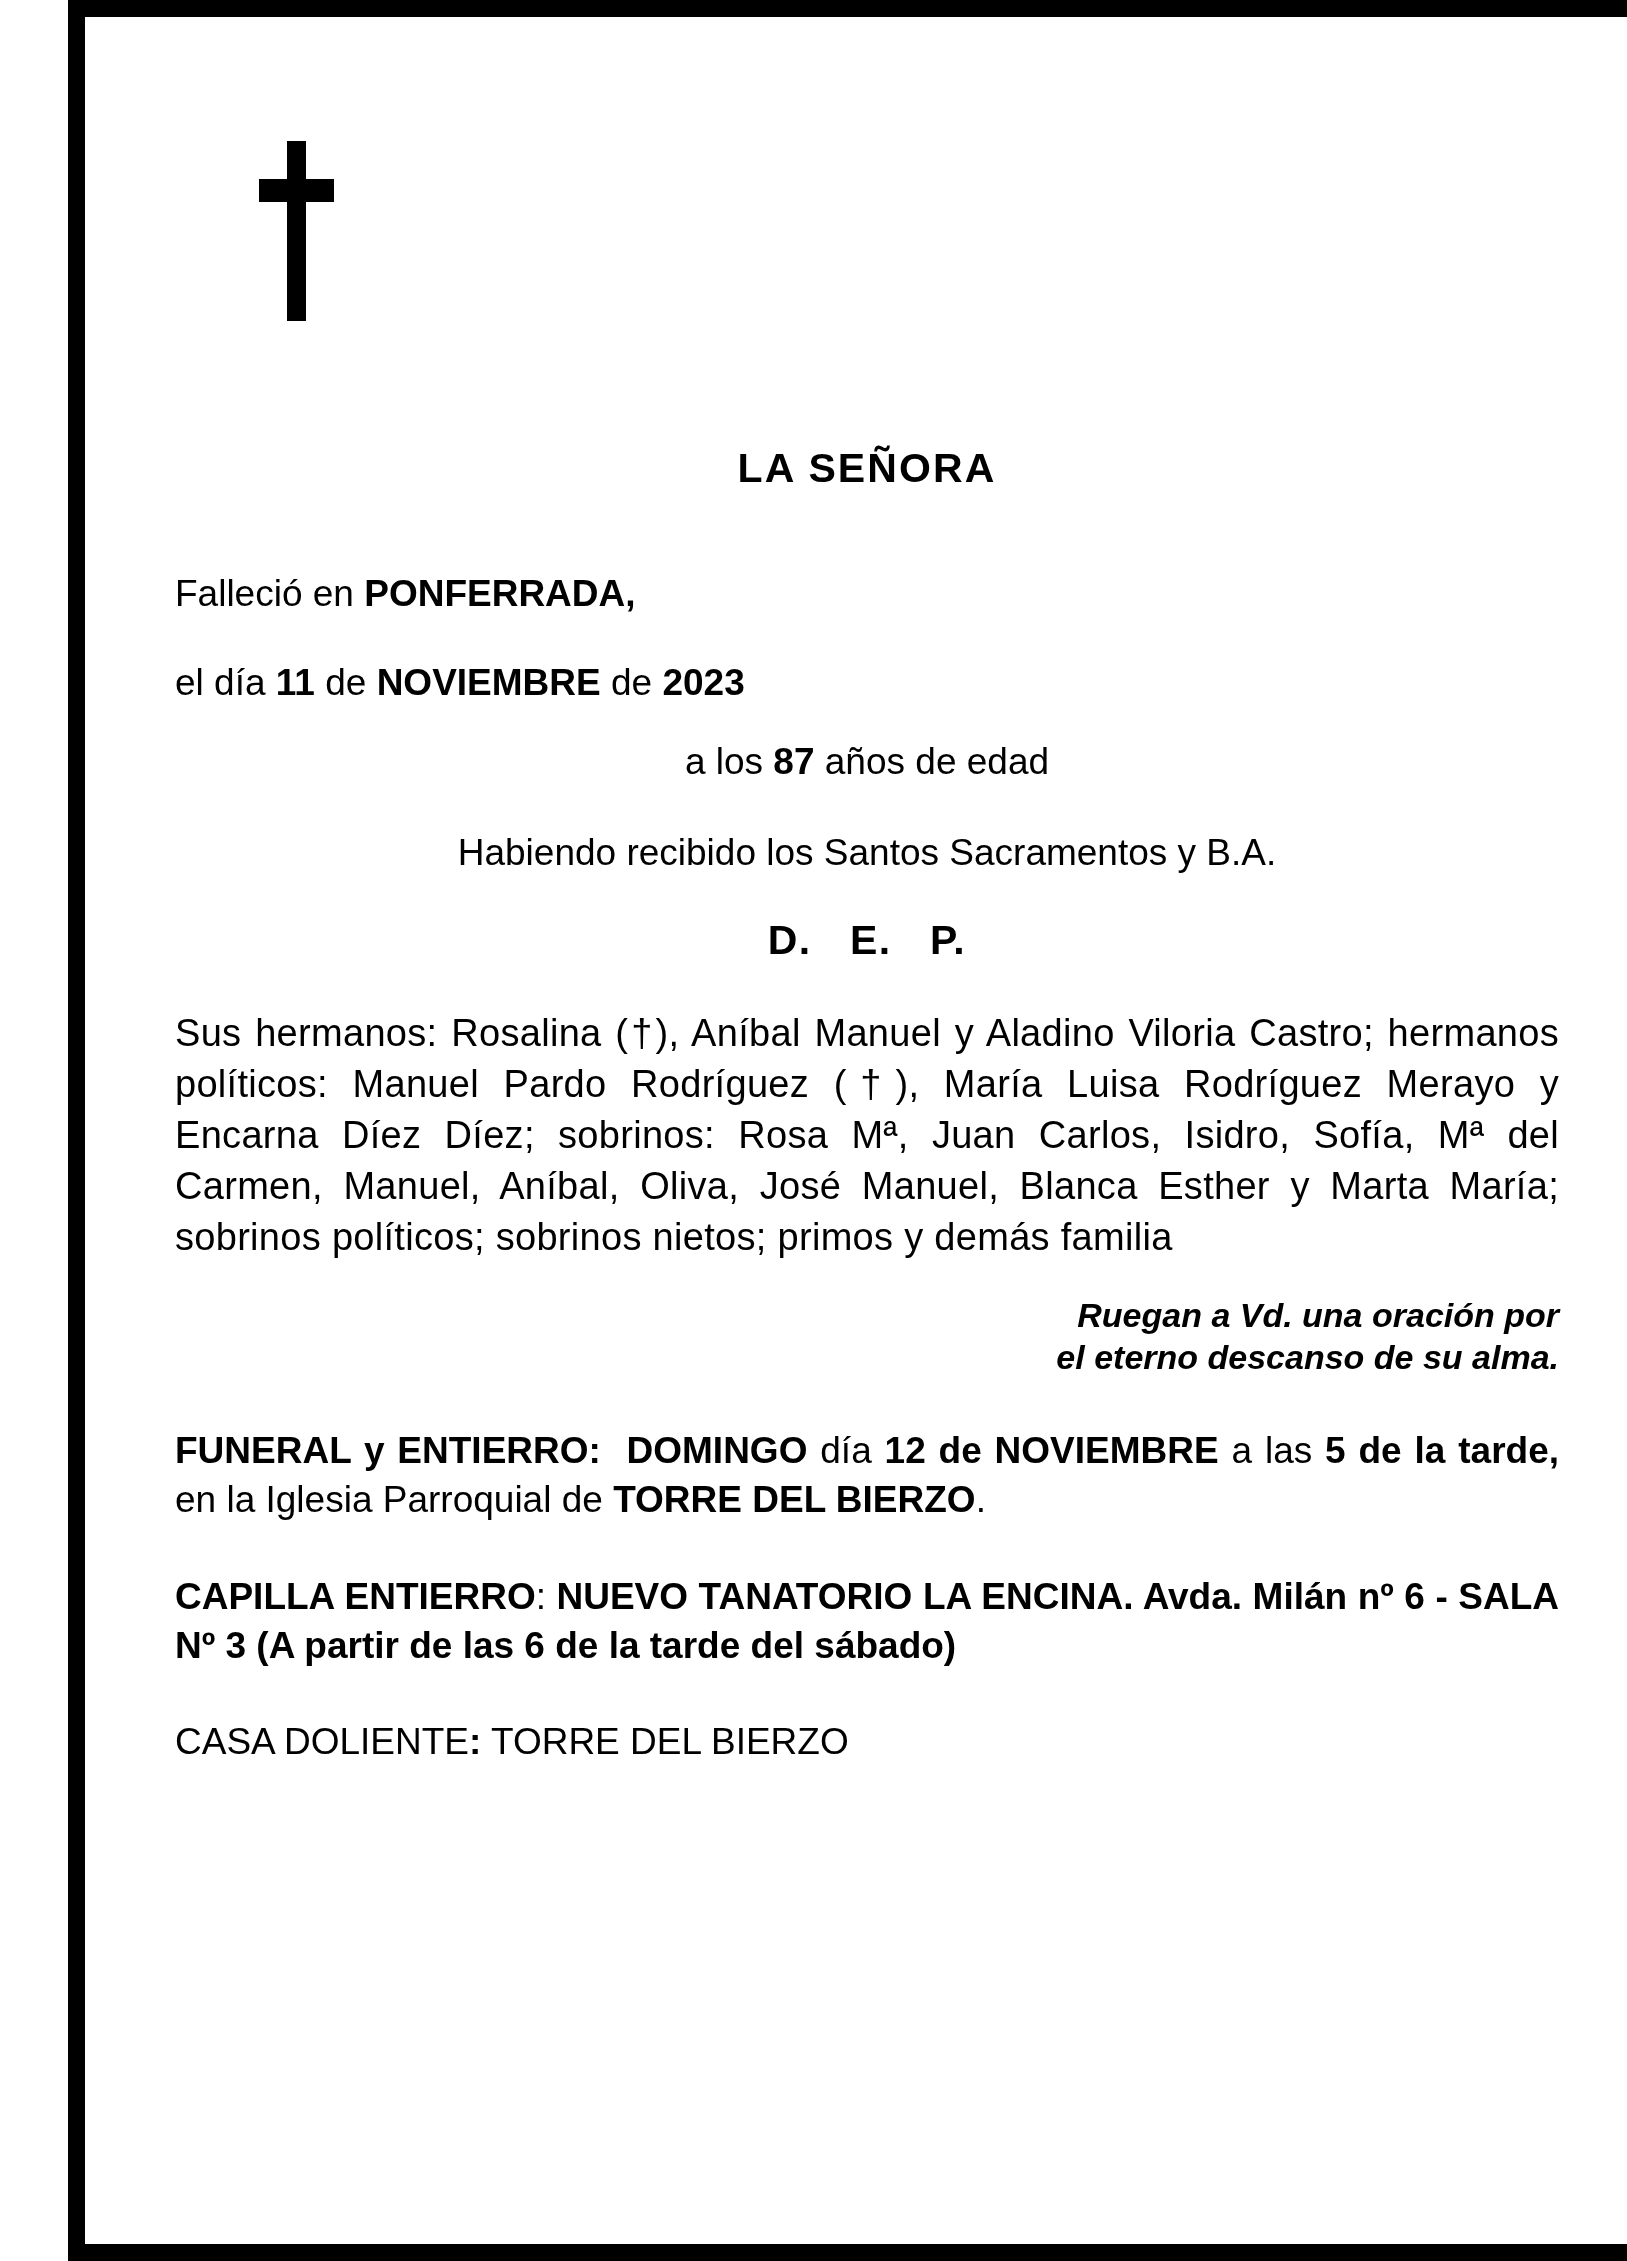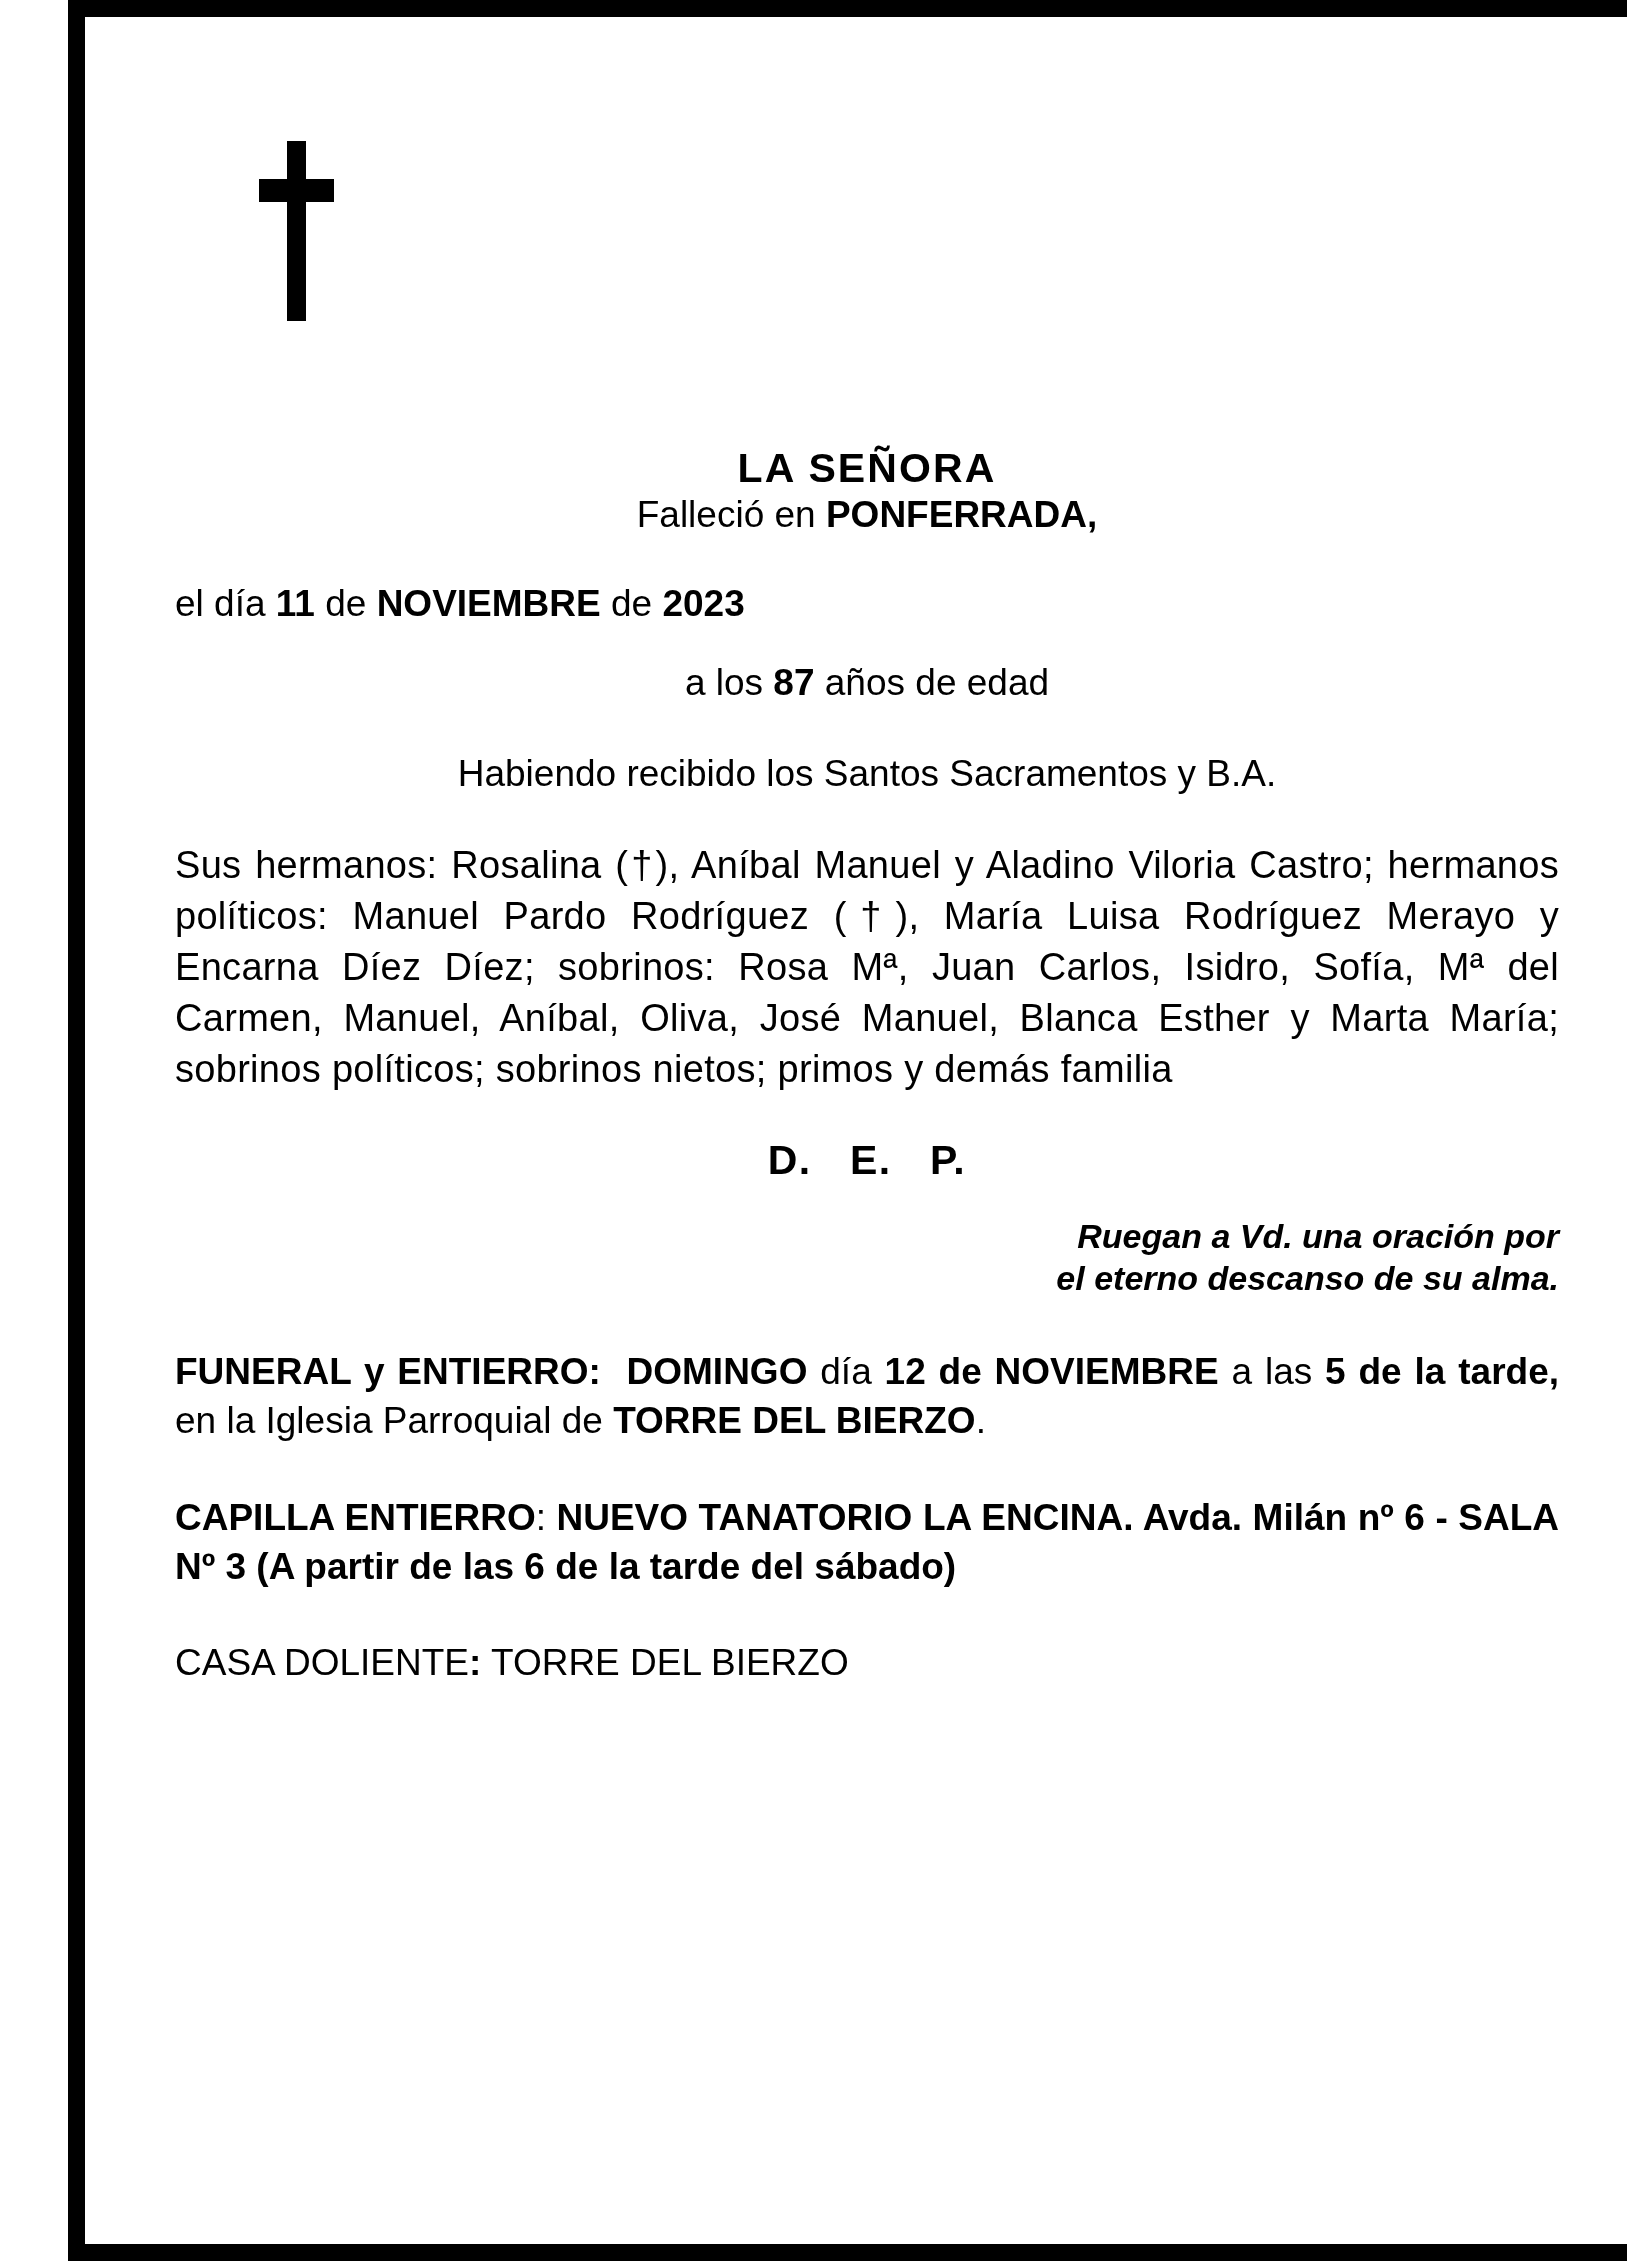--- a/index.html
+++ b/index.html
@@ -39,21 +39,21 @@
     text-align:center;
     font-size:41px; line-height:48px;
     font-weight:bold; letter-spacing:2.1px;
   }
   .name {
     margin-top:38px;
     text-align:center;
     font-size:79px; line-height:103px;
     font-weight:bold; letter-spacing:0.7px;
   }
-  .death1 { text-align:center; font-size:37px; line-height:45px; }
+  .death1 { margin-top:79px; font-size:37px; line-height:45px; }
   .death2 { margin-top:44px;  font-size:37px; line-height:45px; }
   .death3 { margin-top:34px;  text-align:center; font-size:37px; line-height:45px; }
   .sacraments { margin-top:46px; text-align:center; font-size:37px; line-height:45px; }
   .dep {
     margin-top:41px; text-align:center;
     font-size:41px; line-height:48px; font-weight:bold; letter-spacing:1.4px;
   }
   .family {
     margin-top:44px;
     text-align:justify;
@@ -86,23 +86,23 @@
 
 
       <p class="line death1"><span class="r">Falleció en </span><span class="b">PONFERRADA,</span></p>
 
       <p class="line death2"><span class="r">el día </span><span class="b">11</span><span class="r"> de </span><span class="b">NOVIEMBRE</span><span class="r"> de </span><span class="b">2023</span></p>
 
       <p class="line death3"><span class="r">a los </span><span class="b">87</span><span class="r"> años de edad</span></p>
 
       <p class="line sacraments">Habiendo recibido los Santos Sacramentos y B.A.</p>
 
+      <p class="line dep">D.   E.   P.</p>
+
       <p class="line family">Sus hermanos: Rosalina (†), Aníbal Manuel y Aladino Viloria Castro; hermanos políticos: Manuel Pardo Rodríguez (†), María Luisa Rodríguez Merayo y Encarna Díez Díez; sobrinos: Rosa Mª, Juan Carlos, Isidro, Sofía, Mª del Carmen, Manuel, Aníbal, Oliva, José Manuel, Blanca Esther y Marta María; sobrinos políticos; sobrinos nietos; primos y demás familia</p>
-
-      <p class="line dep">D.   E.   P.</p>
 
       <div class="petition">
         <div class="line">Ruegan a Vd. una oración por</div>
         <div class="line">el eterno descanso de su alma.</div>
       </div>
 
       <p class="line funeral"><span class="b">FUNERAL y ENTIERRO:  DOMINGO</span><span class="r"> día </span><span class="b">12 de NOVIEMBRE</span><span class="r"> a las </span><span class="b">5 de la tarde,</span><span class="r"> en la Iglesia Parroquial de </span><span class="b">TORRE DEL BIERZO</span><span class="r">.</span></p>
 
       <p class="line chapel"><span class="b">CAPILLA ENTIERRO</span><span class="r">:</span><span class="b"> NUEVO TANATORIO LA ENCINA. Avda. Milán nº 6 - SALA Nº 3 (A partir de las 6 de la tarde del sábado)</span></p>
 

